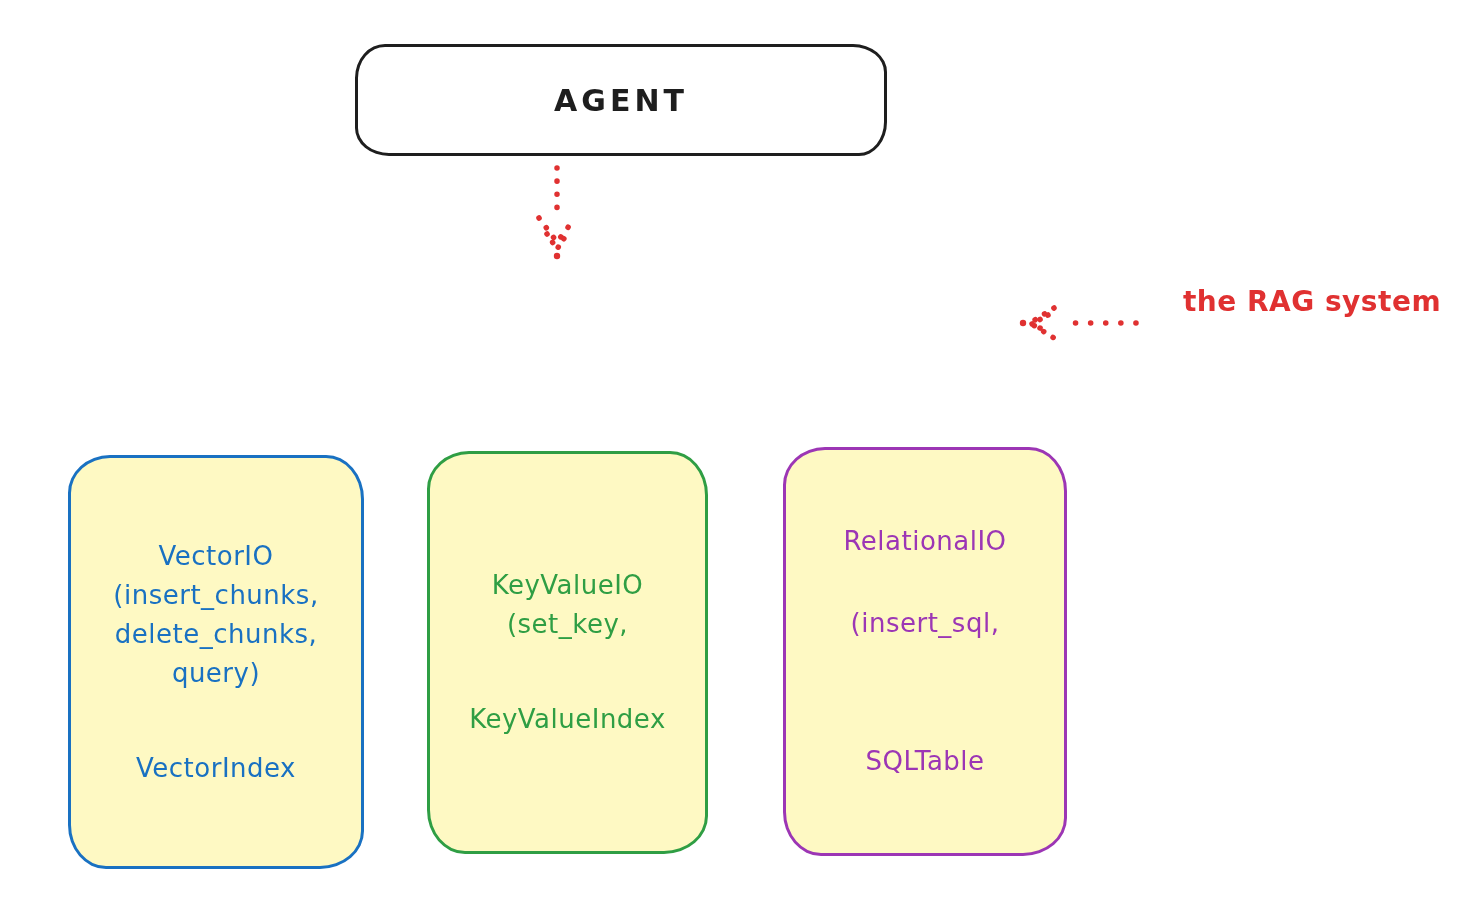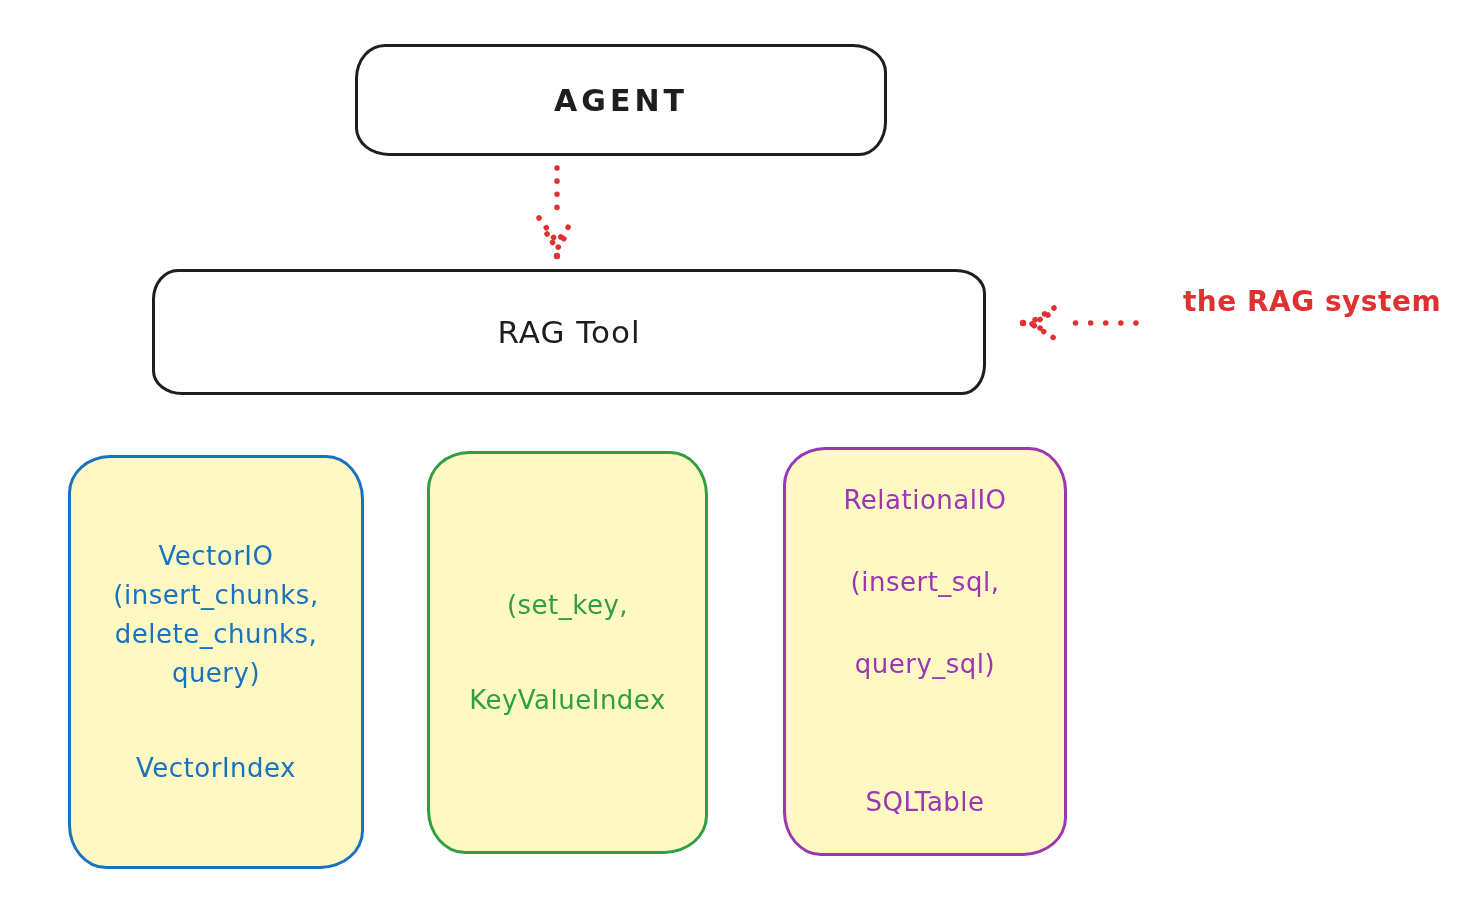--- a/index.html
+++ b/index.html
@@ -83,23 +83,20 @@
     <span>AGENT</span>
   </div>
 
   <svg class="arrow-svg" id="down-arrow" viewBox="0 0 48 98" fill="none" stroke="currentColor" stroke-width="5.5" stroke-linecap="round" style="color: rgb(224, 49, 49);">
     <line x1="24" y1="4" x2="24" y2="52" stroke-dasharray="0.1 13"></line>
     <path d="M6,54 L24,78 L42,54" stroke-dasharray="0.1 12"></path>
     <path d="M14,70 L24,85 L34,70" stroke-dasharray="0.1 10"></path>
     <circle cx="24" cy="92" r="3.2" fill="currentColor" stroke="none"></circle>
   </svg>
 
-  <div class="sketch-box" id="rag-box">
-    <span>RAG Tool</span>
-  </div>
 
   <svg class="arrow-svg" id="left-arrow" viewBox="0 0 128 40" fill="none" stroke="currentColor" stroke-width="5.5" stroke-linecap="round" style="color: rgb(224, 49, 49);">
     <line x1="122" y1="21" x2="48" y2="21" stroke-dasharray="0.1 15"></line>
     <path d="M40,6 L16,21 L40,36" stroke-dasharray="0.1 11"></path>
     <path d="M34,13 L18,22 L34,30" stroke-dasharray="0.1 9"></path>
     <circle cx="9" cy="21" r="3.2" fill="currentColor" stroke="none"></circle>
   </svg>
 
   <div id="ingest-annotation" style="color: rgb(224, 49, 49);">
     <div>the RAG system</div>
@@ -107,24 +104,24 @@
 
   <div class="storage-card" id="card-vector" style="border-color: rgb(25, 113, 194); color: rgb(25, 113, 194);">
     <div>VectorIO</div>
     <div>(insert_chunks,</div>
     <div>delete_chunks,</div>
     <div>query)</div>
     <div class="index-label">VectorIndex</div>
   </div>
 
   <div class="storage-card" id="card-keyvalue" style="border-color: rgb(47, 158, 68); color: rgb(47, 158, 68);">
+    <div>KeyValueIO</div>
     <div>(set_key,</div>
     <div class="index-label">KeyValueIndex</div>
   </div>
 
   <div class="storage-card" id="card-relational" style="border-color: rgb(156, 54, 181); color: rgb(156, 54, 181); gap: 43px;">
     <div>RelationalIO</div>
     <div>(insert_sql,</div>
-    <div>query_sql)</div>
     <div class="index-label">SQLTable</div>
   </div>
 
 </div>
 
 </body></html>

